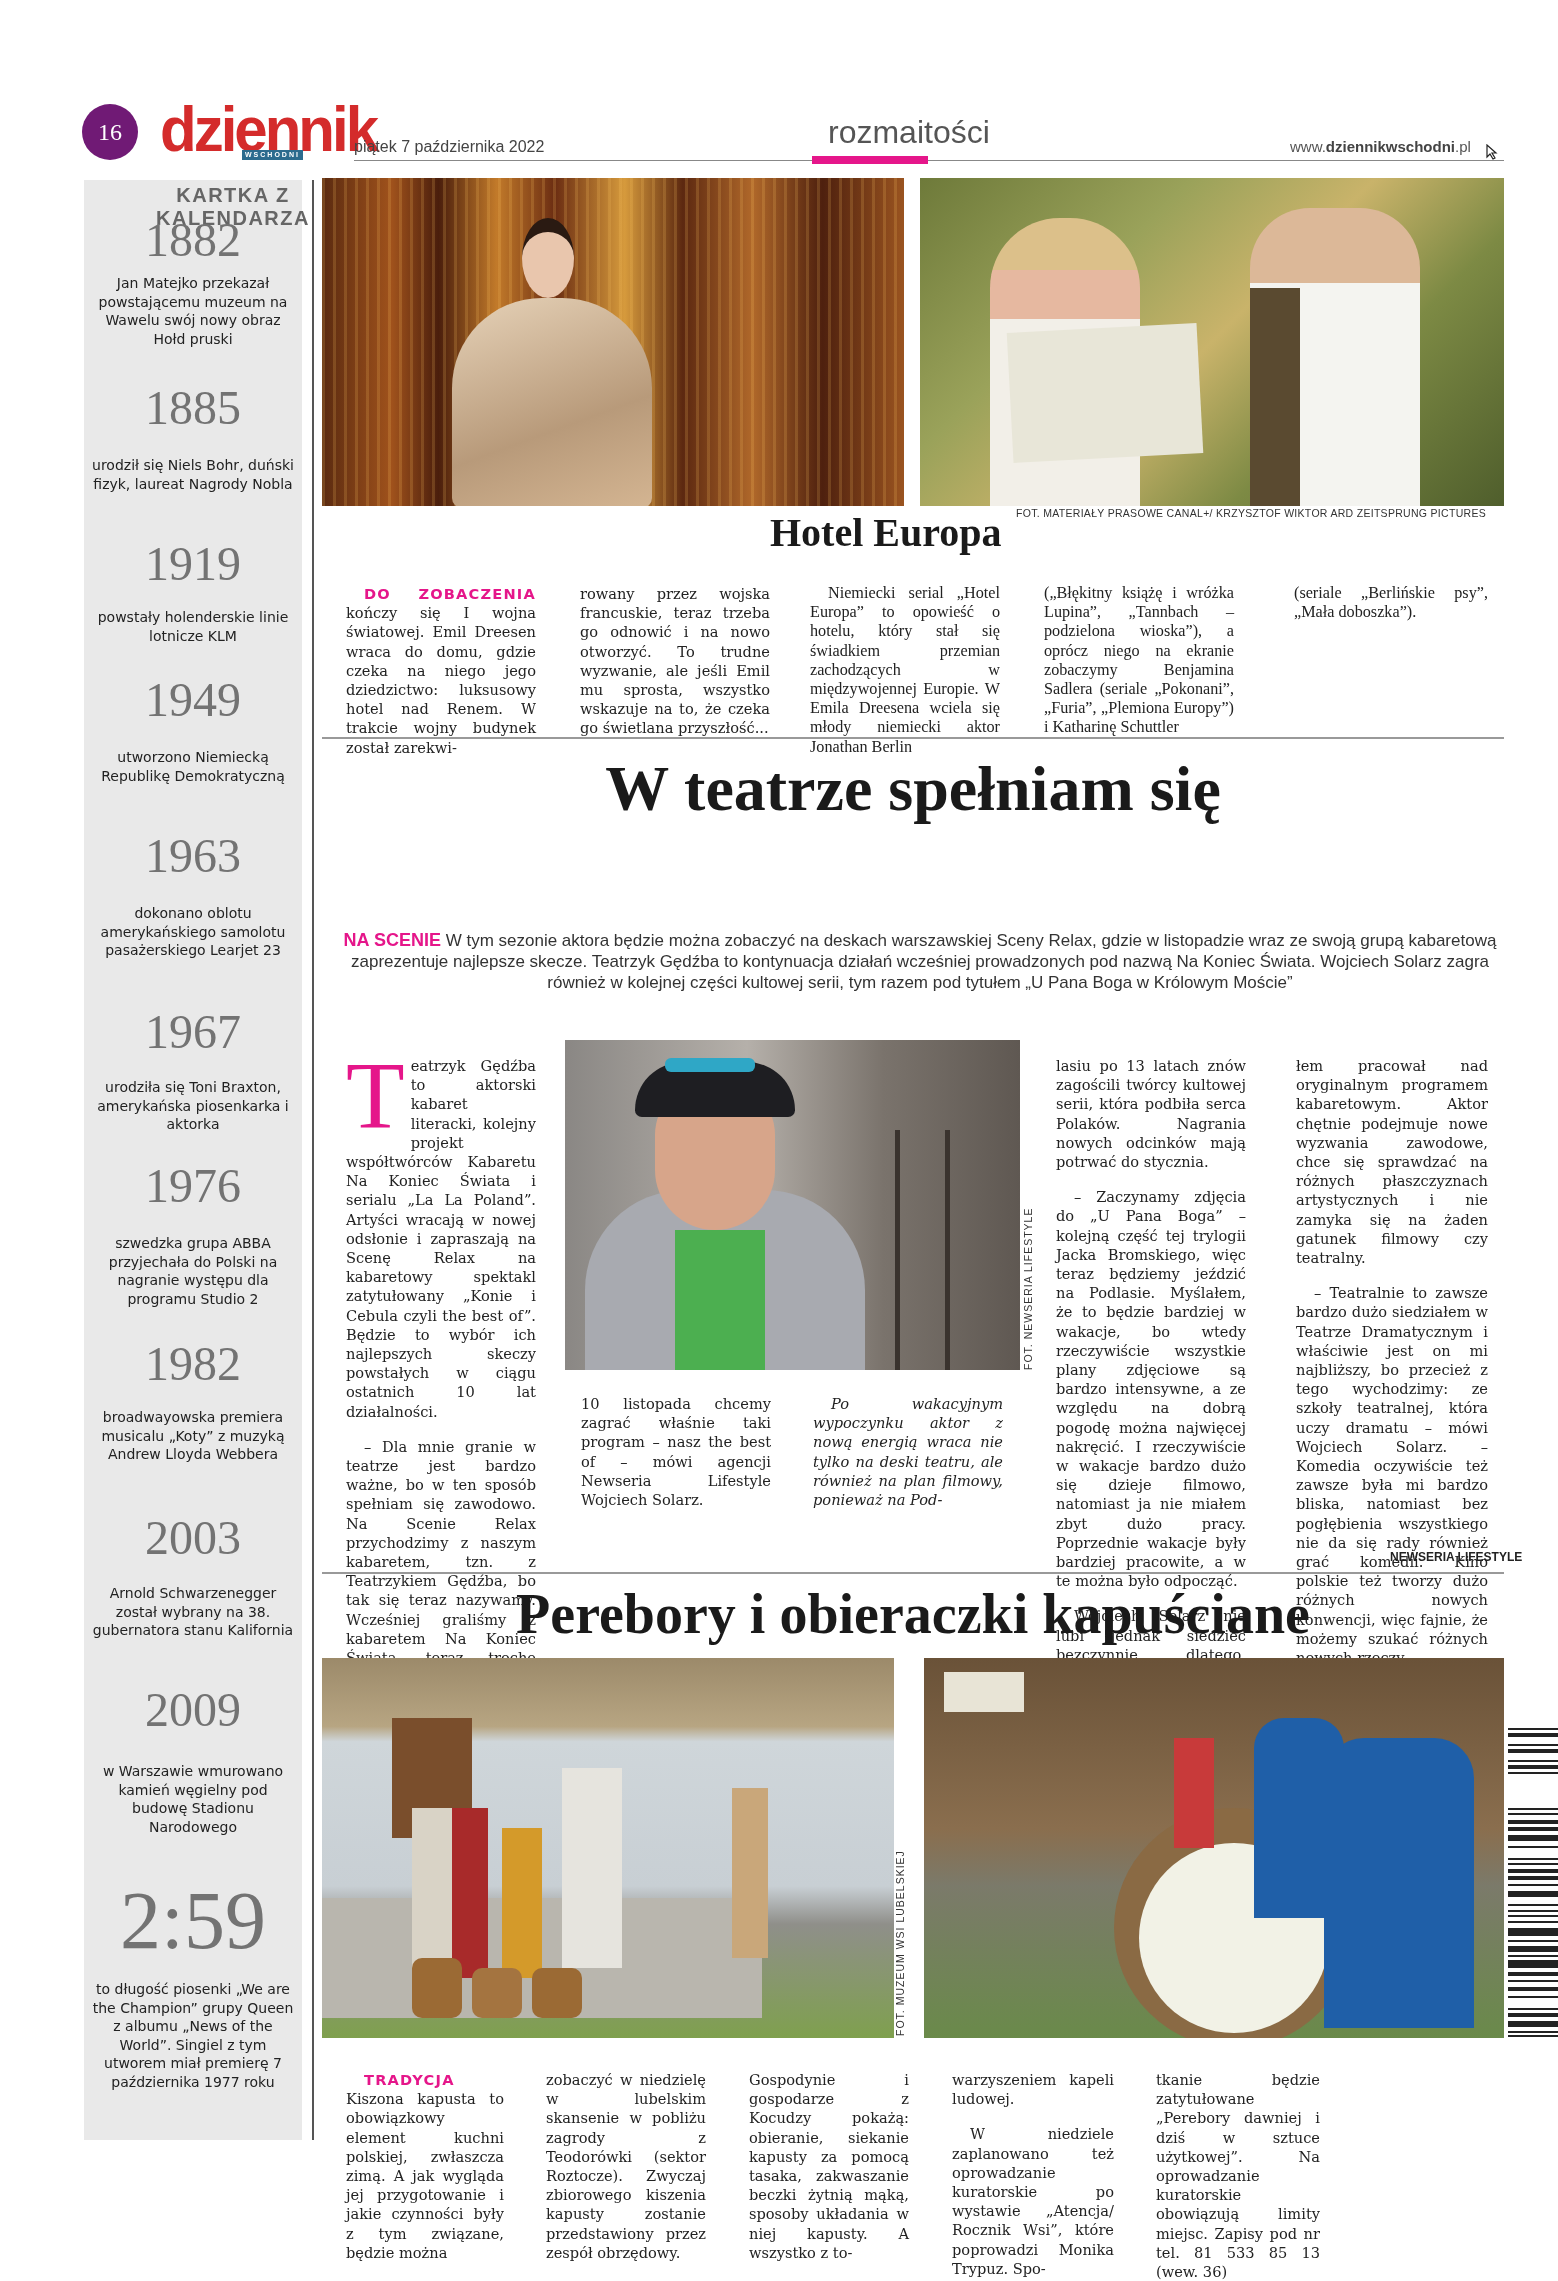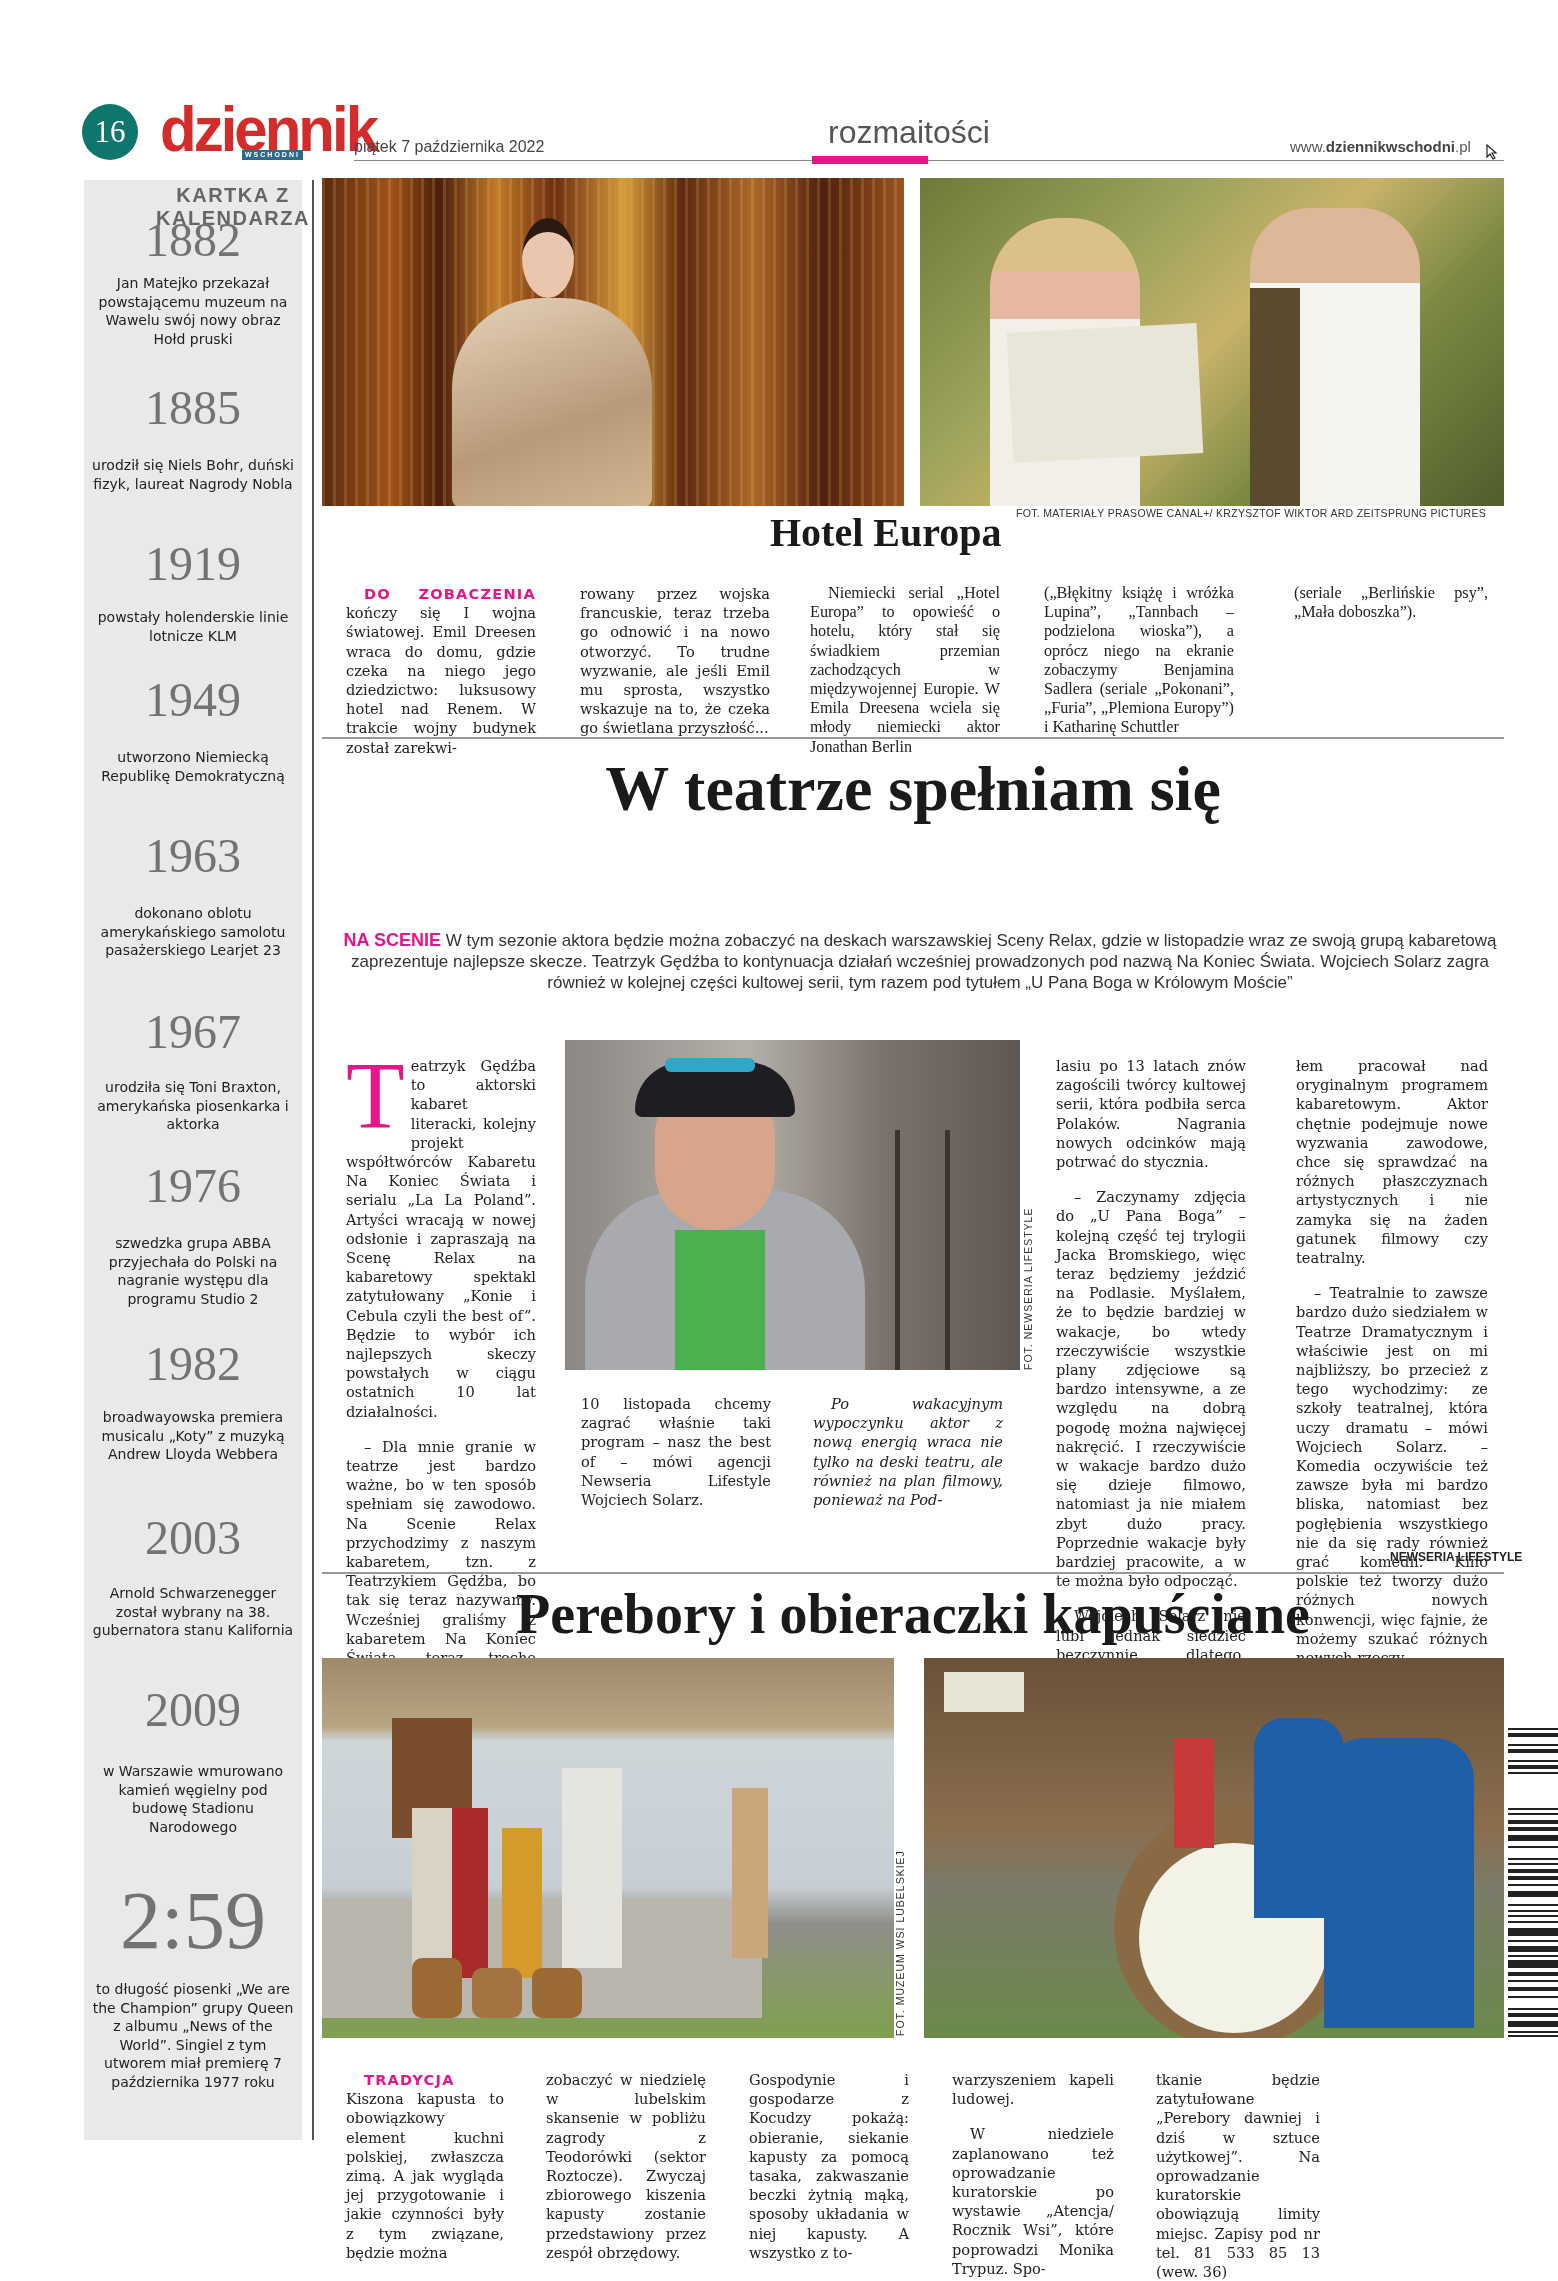--- a/index.html
+++ b/index.html
@@ -1,19 +1,19 @@
 <!DOCTYPE html>
 <html><head>
 <meta charset="utf-8">
 <style>
   html,body{margin:0;padding:0;background:#fff;}
   body{width:1558px;height:2281px;position:relative;overflow:hidden;font-family:"DejaVu Serif",serif;color:#222;}
   .abs{position:absolute;}
   
-  .page-num{left:82px;top:104px;width:56px;height:56px;border-radius:50%;background:#0f766e;color:#fff;font-family:"Liberation Serif",serif;font-size:31px;display:flex;align-items:center;justify-content:center;}
+  .page-num{left:82px;top:104px;width:56px;height:56px;border-radius:50%;background:#701a75;color:#fff;font-family:"Liberation Serif",serif;font-size:24px;display:flex;align-items:center;justify-content:center;}
   .logo{left:160px;top:100px;font-family:"Liberation Sans",sans-serif;font-weight:bold;font-size:60px;color:#d42b2b;letter-spacing:-3px;line-height:60px;transform:scaleY(1.05);}
   .logo-sub{left:242px;top:150px;background:#2c6b8e;color:#fff;font-family:"Liberation Sans",sans-serif;font-size:7px;font-weight:bold;letter-spacing:2px;padding:0 3px;height:10px;line-height:10px;}
   .date{left:354px;top:138px;font-family:"Liberation Sans",sans-serif;font-size:16px;color:#444;}
   .hdr-line{left:354px;top:160px;width:1150px;height:1px;background:#888;}
   .section{left:828px;top:114px;font-family:"Liberation Sans",sans-serif;font-size:32px;color:#555;font-weight:300;}
   .section-bar{left:812px;top:156px;width:116px;height:8px;background:#e5168a;}
   .www{left:1290px;top:138px;font-family:"Liberation Sans",sans-serif;font-size:15px;color:#555;}
   .www b{color:#444;}
   .cursor{left:1486px;top:144px;font-size:14px;color:#333;}
   

